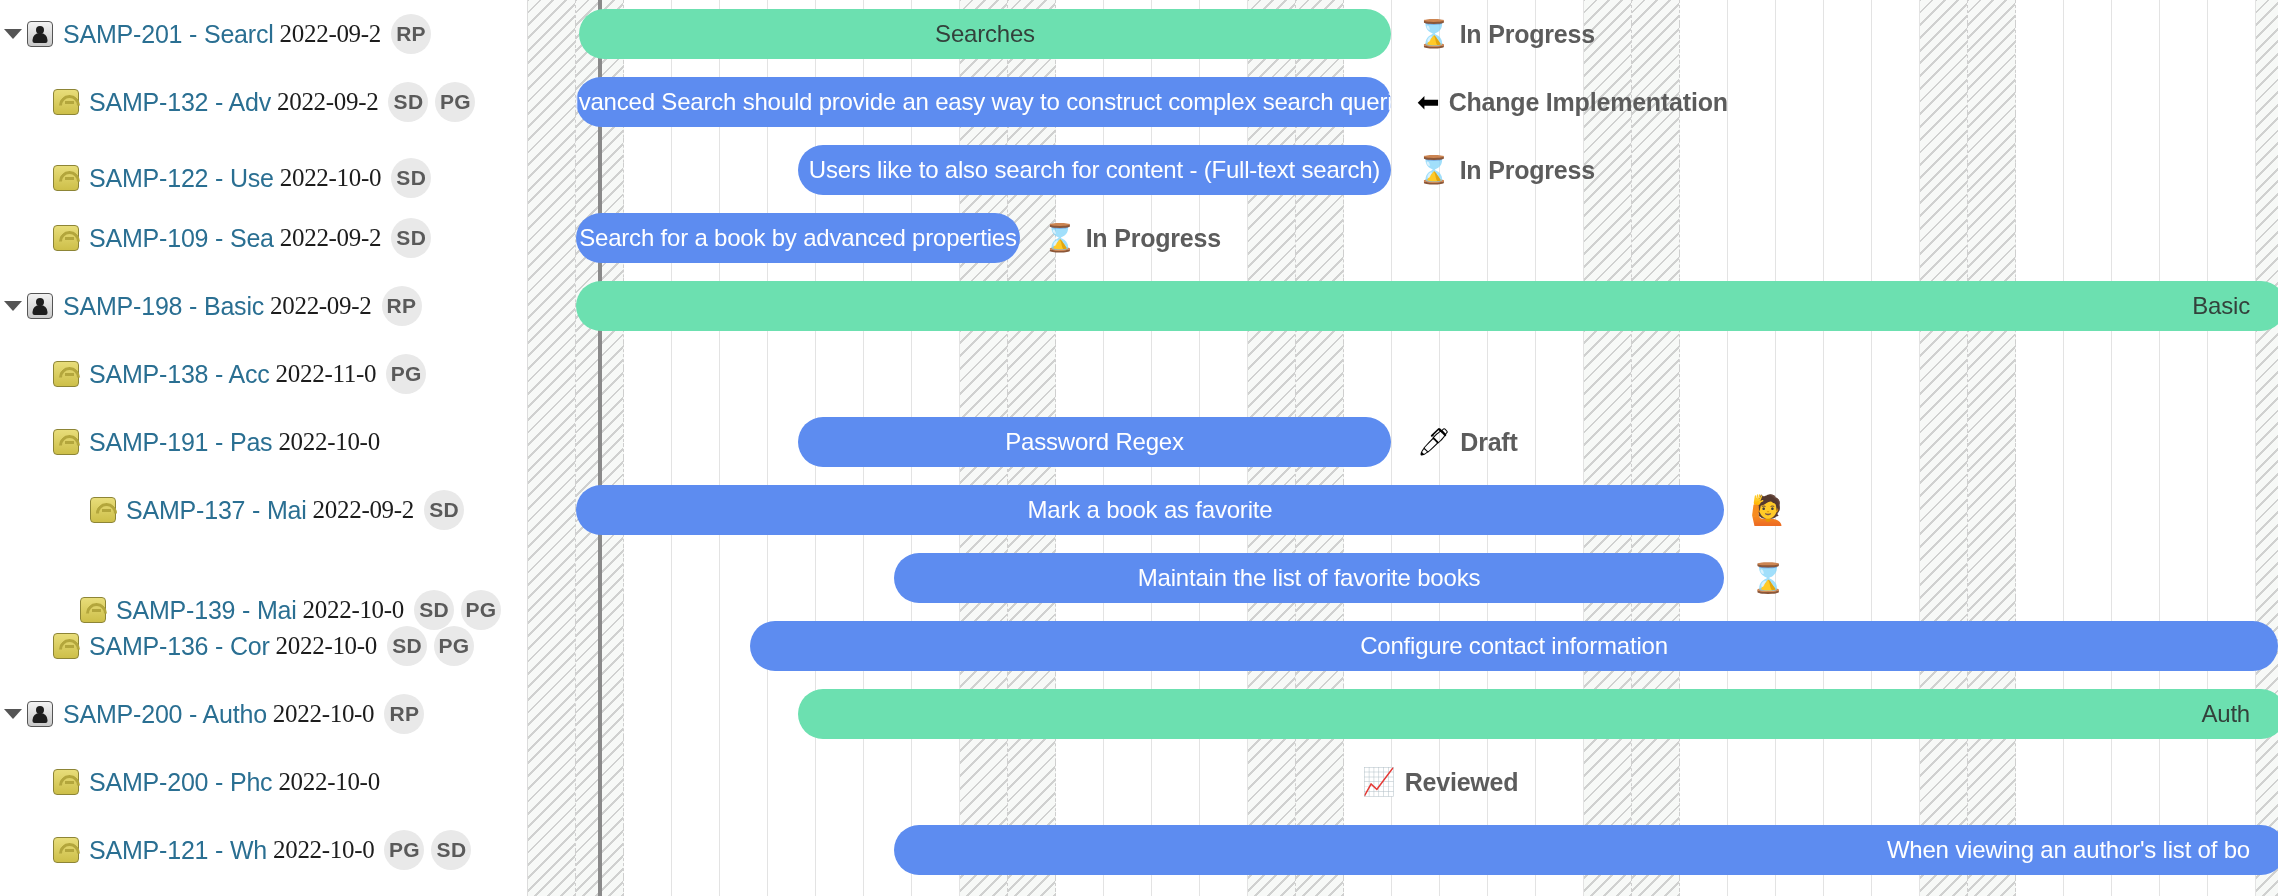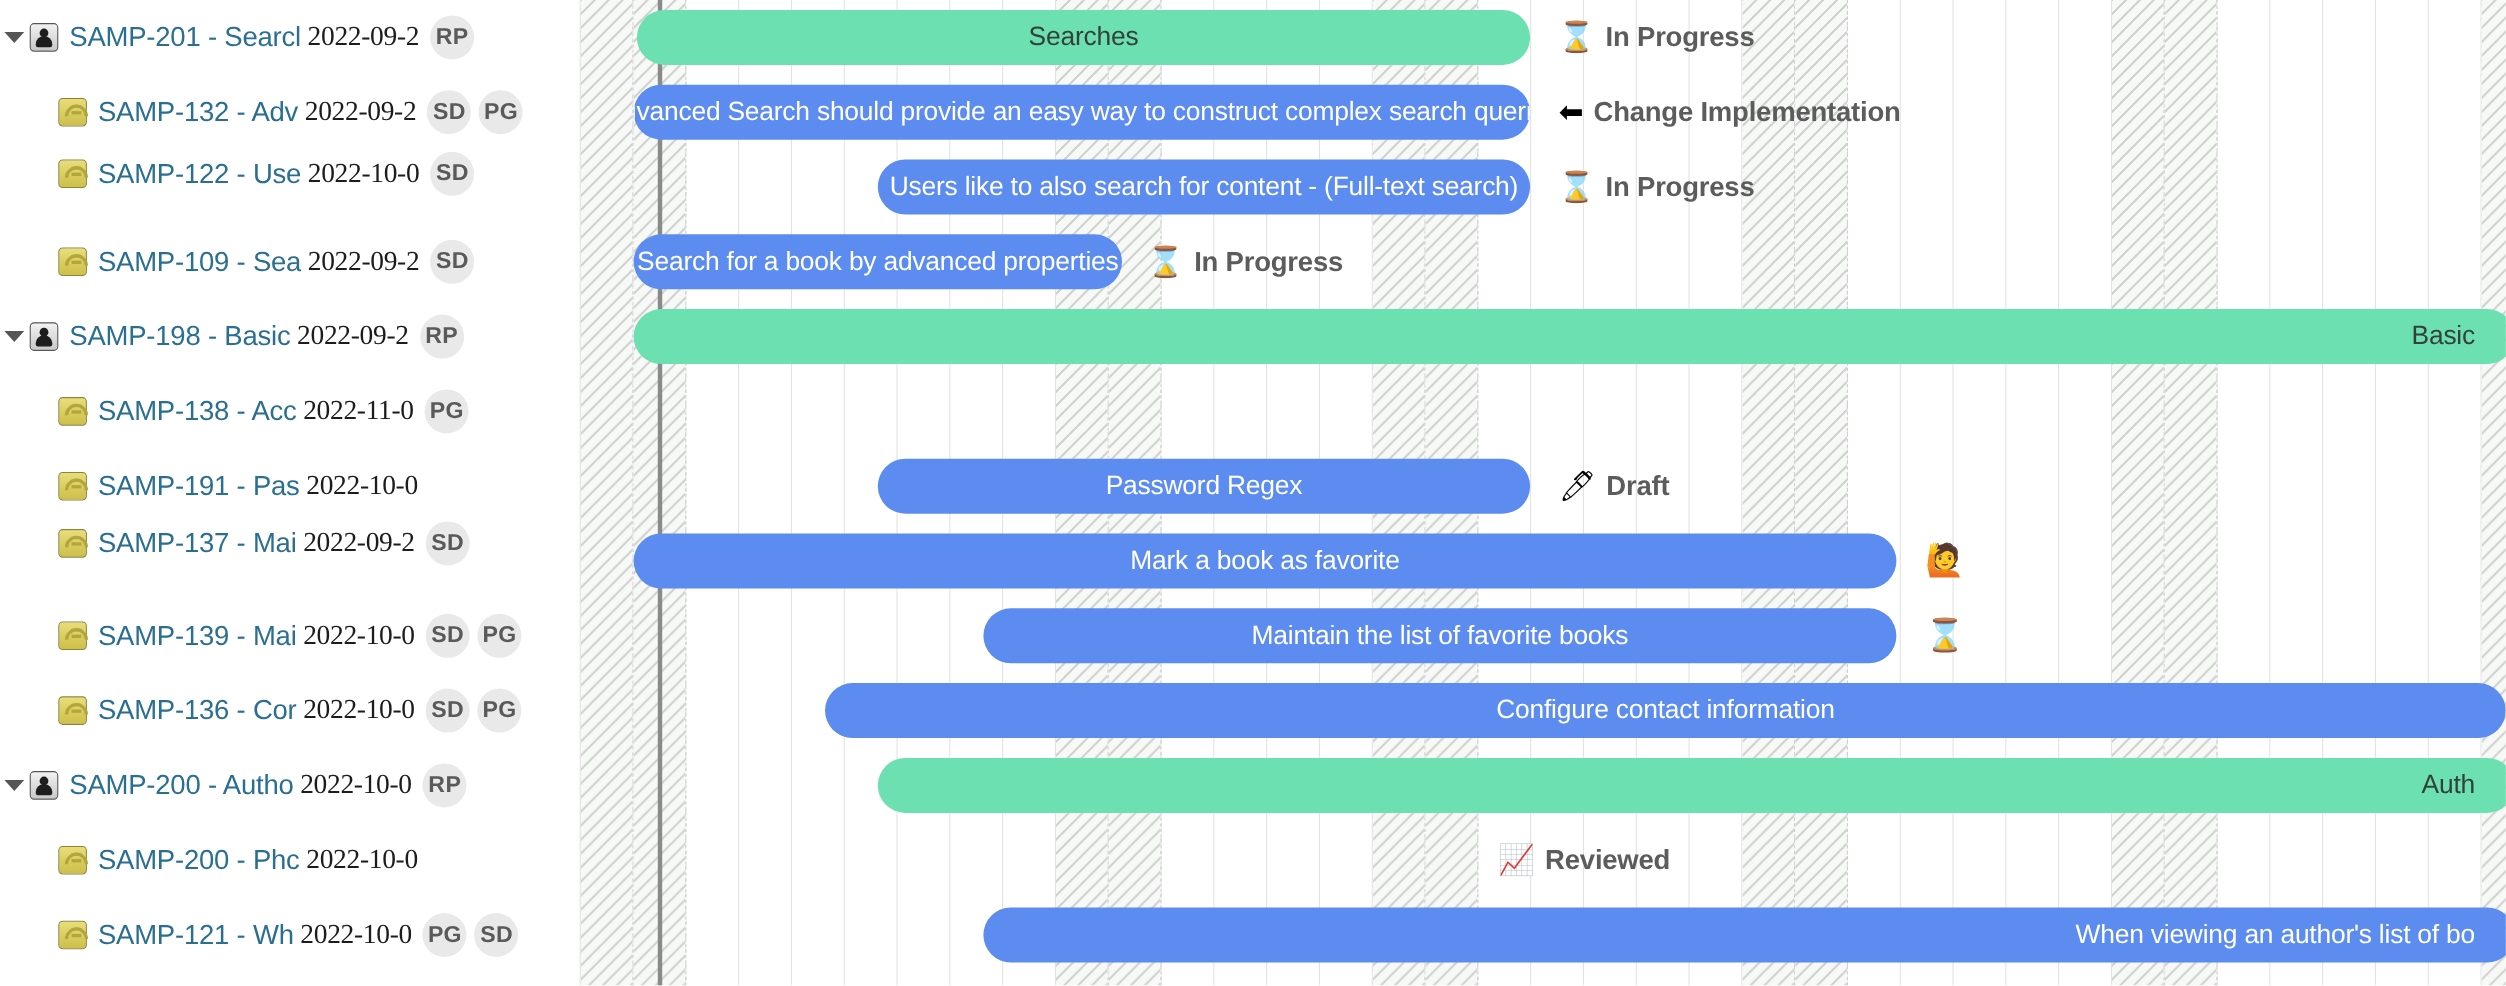--- a/index.html
+++ b/index.html
@@ -269,21 +269,21 @@
         <div class="ticon">
           <span class="ic-story"></span>
         </div>
         <span class="tkey">SAMP-132 - Adv</span>
         <span class="tdate">2022-09-2</span>
         <div class="tav">
           <div class="av">SD</div>
           <div class="av">PG</div>
         </div>
       </div>
-      <div class="trow" style="top: 124px;">
+      <div class="trow" style="top: 144px;">
         <div class="twist"></div>
         <div class="tindent"></div>
         <div class="ticon">
           <span class="ic-story"></span>
         </div>
         <span class="tkey">SAMP-122 - Use</span>
         <span class="tdate">2022-10-0</span>
         <div class="tav">
           <div class="av">SD</div>
         </div>
@@ -328,33 +328,33 @@
       <div class="trow" style="top: 408px;">
         <div class="twist"></div>
         <div class="tindent"></div>
         <div class="ticon">
           <span class="ic-story"></span>
         </div>
         <span class="tkey">SAMP-191 - Pas</span>
         <span class="tdate">2022-10-0</span>
         <div class="tav"></div>
       </div>
-      <div class="trow" style="top: 460px;">
+      <div class="trow" style="top: 476px; padding-left: 37px;">
         <div class="twist"></div>
         <div class="tindent"></div>
         <div class="ticon">
           <span class="ic-story"></span>
         </div>
         <span class="tkey">SAMP-137 - Mai</span>
         <span class="tdate">2022-09-2</span>
         <div class="tav">
           <div class="av">SD</div>
         </div>
       </div>
-      <div class="trow" style="top: 544px;">
+      <div class="trow" style="top: 576px; margin-left: 27px;">
         <div class="twist"></div>
         <div class="tindent"></div>
         <div class="ticon">
           <span class="ic-story"></span>
         </div>
         <span class="tkey">SAMP-139 - Mai</span>
         <span class="tdate">2022-10-0</span>
         <div class="tav">
           <div class="av">SD</div>
           <div class="av">PG</div>

